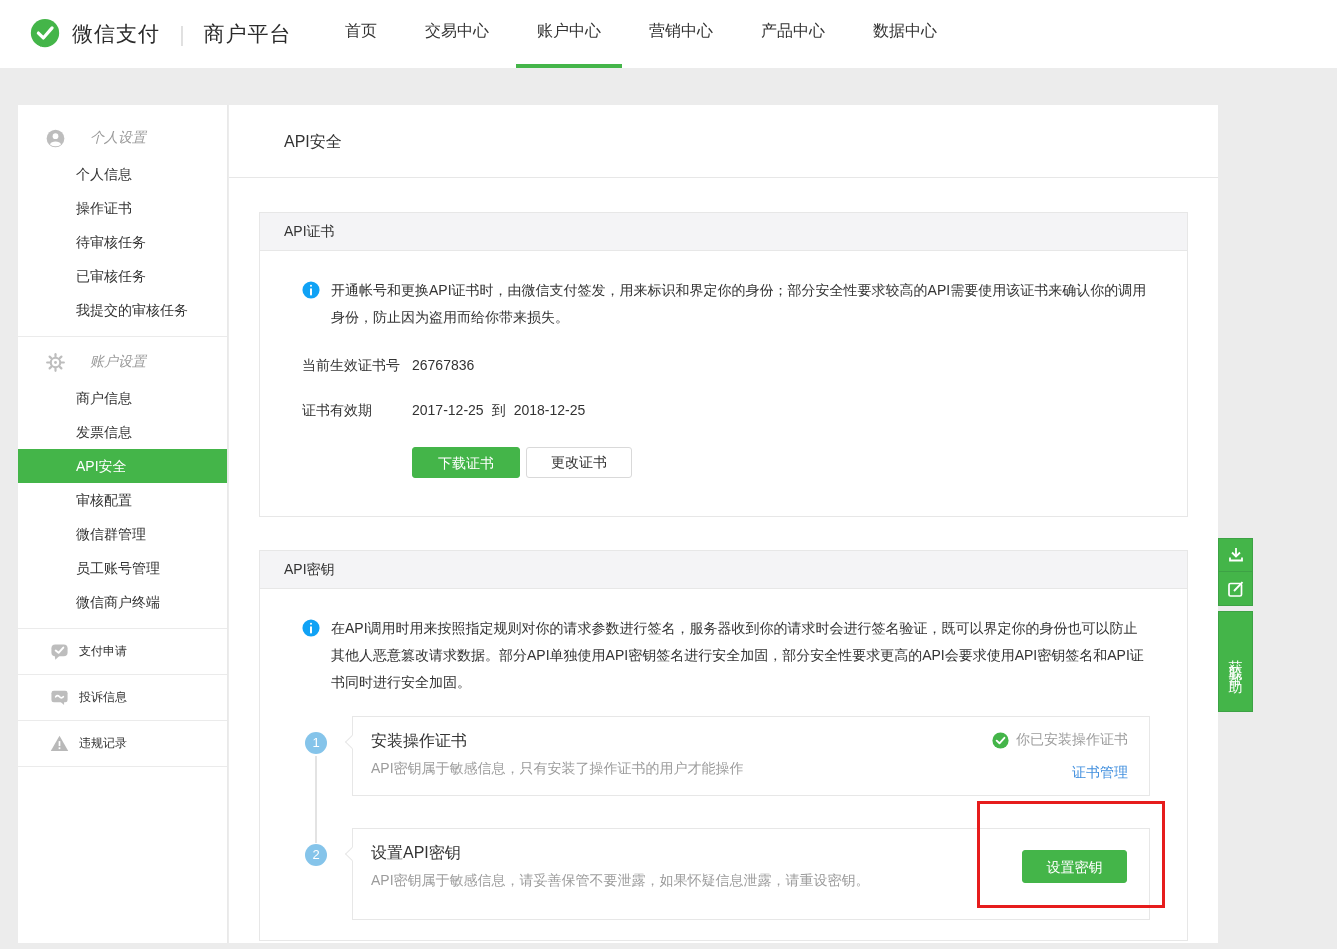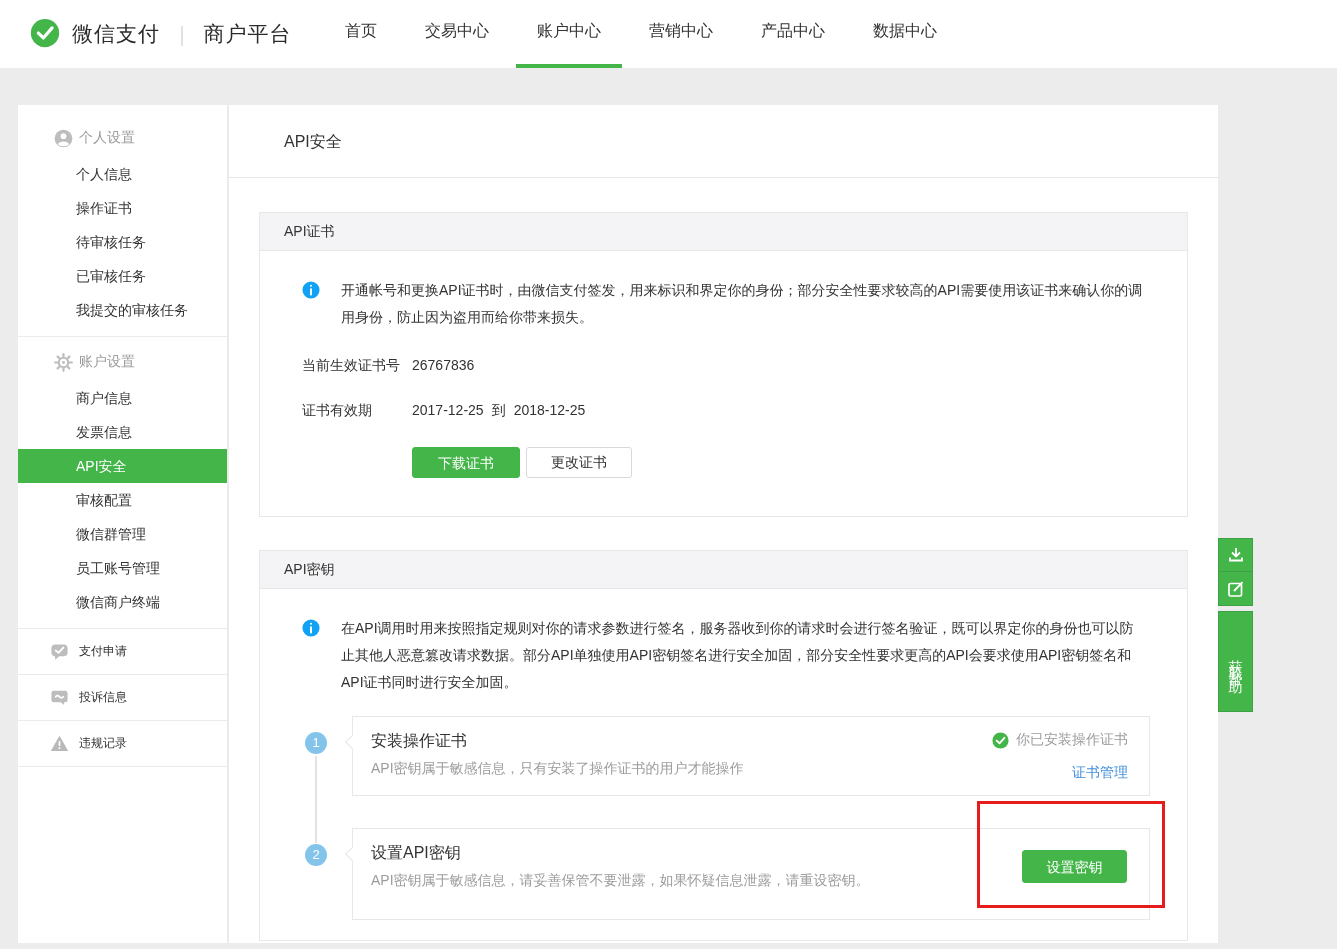--- a/index.html
+++ b/index.html
@@ -12,38 +12,38 @@
   .logo { position:absolute; left:28px; top:0; height:68px; display:flex; align-items:center; }
   .logo-text { font-size:21px; color:#2b2b2b; margin-left:10px; letter-spacing:1px;text-align:right; }
   .logo-div { color:#d0d0d0; font-size:20px; margin:0 12px; font-weight:100; }
   .logo-platform { font-size:21px; color:#2b2b2b; letter-spacing:1px; }
   .nav { position:absolute; left:345px; top:0; height:68px; display:flex; gap:48px; }
   .nav-item { position:relative; font-size:16px; color:#333; line-height:62px; cursor:pointer; white-space:nowrap; }
   .nav-item.active::after { content:""; position:absolute; left:-21px; right:-21px; bottom:0; height:4px; background:#44b549; }
 
   
   .sidebar { position:absolute; left:18px; top:105px; width:210px; height:838px; background:#fff; border-right:1px solid #e9e9e9; }
-  .side-section-header { display:flex; align-items:center; gap:6px; padding-left:36px; margin-top:20px; height:26px; color:#9b9b9b; font-size:14px; }
+  .side-section-header { display:flex; align-items:center; gap:25px; padding-left:28px; margin-top:20px; height:26px; color:#9b9b9b; font-size:14px;font-style:italic; }
   .side-section-header .sicon { width:19px; height:19px; display:inline-flex; }
   .side-list { list-style:none; margin-top:6px; }
   .side-list li { height:34px; line-height:34px; padding-left:58px; font-size:14px; color:#333; cursor:pointer; }
   .side-list li.active { background:#44b549; color:#fff; }
   .side-divider { border-top:1px solid #ebebeb; margin-top:9px; }
   .side-link { display:flex; align-items:center; gap:10px; padding-left:32px; height:46px; font-size:12px; color:#333; cursor:pointer; border-bottom:1px solid #ebebeb; }
   .side-link .sicon { width:19px; height:19px; display:inline-flex; }
 
   
   .main { position:absolute; left:229px; top:105px; width:989px; height:838px; background:#fff; }
   .page-title { height:73px; line-height:73px; padding-left:55px; font-size:16px; color:#333; border-bottom:1px solid #e7e7e7; }
   .panel { margin:0 30px; border:1px solid #e7e7e7; background:#fff; }
   .panel-cert { margin-top:34px; height:305px; }
   .panel-key { margin-top:33px; height:391px; overflow:hidden; position:relative; }
   .panel-header { height:38px; line-height:37px; background:#f4f4f6; border-bottom:1px solid #e7e7e7; padding-left:24px; font-size:14px; color:#333; }
   .panel-body { padding:26px 40px 0 42px; }
-  .info-row { display:flex; gap:21px;justify-content:flex-end; }
+  .info-row { display:flex; gap:11px;justify-content:flex-end; }
   .info-icon { flex:0 0 18px; width:18px; height:18px; margin-top:4px; }
   .info-text { font-size:14px; line-height:27px; color:#333; max-width:830px; }
   .field-row { display:flex; margin-top:26px; font-size:14px; }
   .field-row.validity { margin-top:27px; }
   .field-label { width:110px; color:#333; }
   .field-value { color:#333; }
   .btn-row { margin-top:27px; padding-left:110px; display:flex; gap:6px; }
   .btn { display:inline-block; border-radius:3px; font-size:14px; text-align:center; cursor:pointer; }
   .btn-green { width:108px; height:31px; line-height:31px; background:#44b549; color:#fff; border:1px solid #44b549; }
   .btn-white { width:106px; height:31px; line-height:29px; background:#fff; color:#333; border:1px solid #d9d9d9; }

